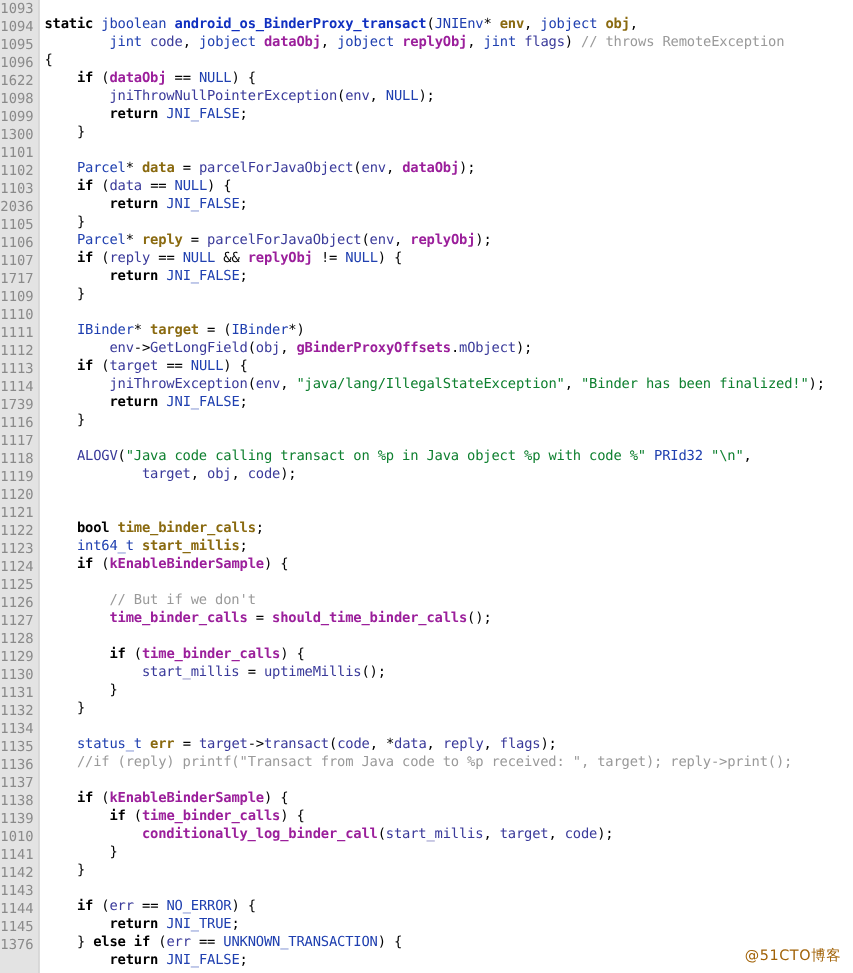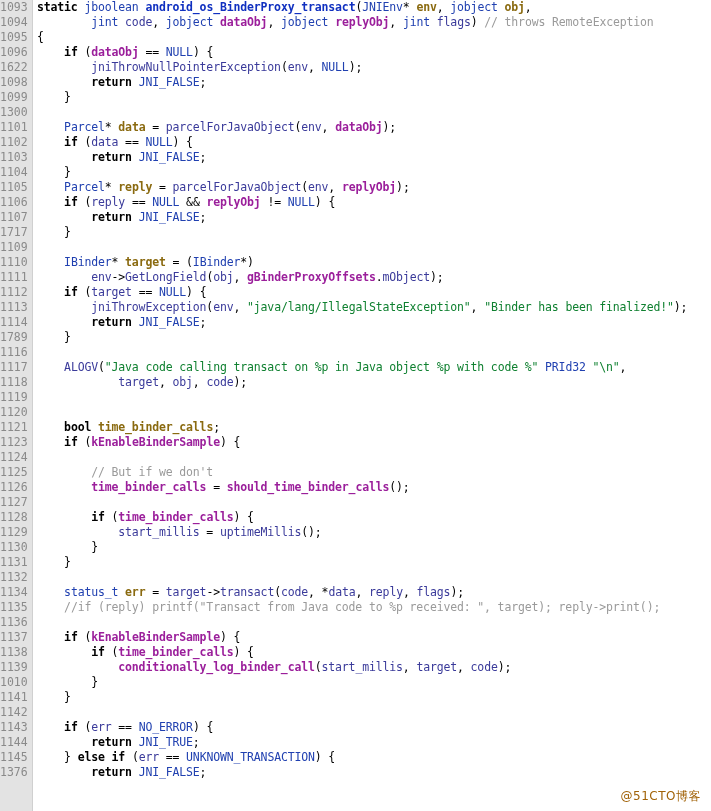--- a/index.html
+++ b/index.html
@@ -40,33 +40,34 @@
     height: 15px;
     line-height: 15px;
     white-space: pre;
     font-size: 11.5px;
     position: relative;
   }
   .lineno {
     position: absolute;
     left: 0;
     width: 28px;
-    text-align: left;
+    text-align: right;
     color: #8a8a8a;
     font-size: 11.5px;
     font-family: "DejaVu Sans Mono", "Liberation Mono", monospace;
   }
   .linetext {
     position: absolute;
     left: 37px;
     white-space: pre;
     font-size: 11.5px;
     color: #000000;
     font-family: "DejaVu Sans Mono", "Liberation Mono", monospace;
     letter-spacing: -0.15px;
+    margin-top: 12px;
   }
   
   .t-plain   { color: #000000; }
   .t-kw      { color: #000000; font-weight: bold; }
   .t-type    { color: #2040b0; }
   .t-fn      { color: #1030c0; font-weight: bold; }
   .t-id      { color: #3a3a9a; }
   .t-var     { color: #8a6a10; font-weight: bold; }
   .t-macro   { color: #9b1f9b; font-weight: bold; }
   .t-const   { color: #2040b0; }
@@ -94,38 +95,39 @@
       <div class="row"><span class="lineno">1094</span><span class="linetext"><span class="t-plain">        </span><span class="t-type">jint</span><span class="t-plain"> </span><span class="t-id">code</span><span class="t-punc">, </span><span class="t-type">jobject</span><span class="t-plain"> </span><span class="t-macro">dataObj</span><span class="t-punc">, </span><span class="t-type">jobject</span><span class="t-plain"> </span><span class="t-macro">replyObj</span><span class="t-punc">, </span><span class="t-type">jint</span><span class="t-plain"> </span><span class="t-id">flags</span><span class="t-punc">) </span><span class="t-cmt">// throws RemoteException</span></span></div>
       <div class="row"><span class="lineno">1095</span><span class="linetext"><span class="t-punc">{</span></span></div>
       <div class="row"><span class="lineno">1096</span><span class="linetext"><span class="t-plain">    </span><span class="t-kw">if</span><span class="t-plain"> </span><span class="t-punc">(</span><span class="t-macro">dataObj</span><span class="t-punc"> == </span><span class="t-const">NULL</span><span class="t-punc">) {</span></span></div>
       <div class="row"><span class="lineno">1622</span><span class="linetext"><span class="t-plain">        </span><span class="t-id">jniThrowNullPointerException</span><span class="t-punc">(</span><span class="t-id">env</span><span class="t-punc">, </span><span class="t-const">NULL</span><span class="t-punc">);</span></span></div>
       <div class="row"><span class="lineno">1098</span><span class="linetext"><span class="t-plain">        </span><span class="t-kw">return</span><span class="t-plain"> </span><span class="t-const">JNI_FALSE</span><span class="t-punc">;</span></span></div>
       <div class="row"><span class="lineno">1099</span><span class="linetext"><span class="t-plain">    </span><span class="t-punc">}</span></span></div>
       <div class="row"><span class="lineno">1300</span><span class="linetext"></span></div>
       <div class="row"><span class="lineno">1101</span><span class="linetext"><span class="t-plain">    </span><span class="t-type">Parcel</span><span class="t-punc">* </span><span class="t-var">data</span><span class="t-punc"> = </span><span class="t-id">parcelForJavaObject</span><span class="t-punc">(</span><span class="t-id">env</span><span class="t-punc">, </span><span class="t-macro">dataObj</span><span class="t-punc">);</span></span></div>
       <div class="row"><span class="lineno">1102</span><span class="linetext"><span class="t-plain">    </span><span class="t-kw">if</span><span class="t-plain"> </span><span class="t-punc">(</span><span class="t-id">data</span><span class="t-punc"> == </span><span class="t-const">NULL</span><span class="t-punc">) {</span></span></div>
       <div class="row"><span class="lineno">1103</span><span class="linetext"><span class="t-plain">        </span><span class="t-kw">return</span><span class="t-plain"> </span><span class="t-const">JNI_FALSE</span><span class="t-punc">;</span></span></div>
-      <div class="row"><span class="lineno">1104</span><span class="linetext"><span class="t-plain">    </span><span class="t-punc">}</span></span></div>
+      <div class="row"><span class="lineno">2036</span><span class="linetext"><span class="t-plain">    </span><span class="t-punc">}</span></span></div>
       <div class="row"><span class="lineno">1105</span><span class="linetext"><span class="t-plain">    </span><span class="t-type">Parcel</span><span class="t-punc">* </span><span class="t-var">reply</span><span class="t-punc"> = </span><span class="t-id">parcelForJavaObject</span><span class="t-punc">(</span><span class="t-id">env</span><span class="t-punc">, </span><span class="t-macro">replyObj</span><span class="t-punc">);</span></span></div>
       <div class="row"><span class="lineno">1106</span><span class="linetext"><span class="t-plain">    </span><span class="t-kw">if</span><span class="t-plain"> </span><span class="t-punc">(</span><span class="t-id">reply</span><span class="t-punc"> == </span><span class="t-const">NULL</span><span class="t-punc"> &amp;&amp; </span><span class="t-macro">replyObj</span><span class="t-punc"> != </span><span class="t-const">NULL</span><span class="t-punc">) {</span></span></div>
       <div class="row"><span class="lineno">1107</span><span class="linetext"><span class="t-plain">        </span><span class="t-kw">return</span><span class="t-plain"> </span><span class="t-const">JNI_FALSE</span><span class="t-punc">;</span></span></div>
       <div class="row"><span class="lineno">1717</span><span class="linetext"><span class="t-plain">    </span><span class="t-punc">}</span></span></div>
       <div class="row"><span class="lineno">1109</span><span class="linetext"></span></div>
       <div class="row"><span class="lineno">1110</span><span class="linetext"><span class="t-plain">    </span><span class="t-type">IBinder</span><span class="t-punc">* </span><span class="t-var">target</span><span class="t-punc"> = (</span><span class="t-type">IBinder</span><span class="t-punc">*)</span></span></div>
       <div class="row"><span class="lineno">1111</span><span class="linetext"><span class="t-plain">        </span><span class="t-id">env</span><span class="t-punc">-&gt;</span><span class="t-id">GetLongField</span><span class="t-punc">(</span><span class="t-id">obj</span><span class="t-punc">, </span><span class="t-macro">gBinderProxyOffsets</span><span class="t-punc">.</span><span class="t-id">mObject</span><span class="t-punc">);</span></span></div>
       <div class="row"><span class="lineno">1112</span><span class="linetext"><span class="t-plain">    </span><span class="t-kw">if</span><span class="t-plain"> </span><span class="t-punc">(</span><span class="t-id">target</span><span class="t-punc"> == </span><span class="t-const">NULL</span><span class="t-punc">) {</span></span></div>
       <div class="row"><span class="lineno">1113</span><span class="linetext"><span class="t-plain">        </span><span class="t-id">jniThrowException</span><span class="t-punc">(</span><span class="t-id">env</span><span class="t-punc">, </span><span class="t-str">"java/lang/IllegalStateException"</span><span class="t-punc">, </span><span class="t-str">"Binder has been finalized!"</span><span class="t-punc">);</span></span></div>
       <div class="row"><span class="lineno">1114</span><span class="linetext"><span class="t-plain">        </span><span class="t-kw">return</span><span class="t-plain"> </span><span class="t-const">JNI_FALSE</span><span class="t-punc">;</span></span></div>
-      <div class="row"><span class="lineno">1789</span><span class="linetext"><span class="t-plain">    </span><span class="t-punc">}</span></span></div>
+      <div class="row"><span class="lineno">1739</span><span class="linetext"><span class="t-plain">    </span><span class="t-punc">}</span></span></div>
       <div class="row"><span class="lineno">1116</span><span class="linetext"></span></div>
       <div class="row"><span class="lineno">1117</span><span class="linetext"><span class="t-plain">    </span><span class="t-id">ALOGV</span><span class="t-punc">(</span><span class="t-str">"Java code calling transact on %p in Java object %p with code %"</span><span class="t-plain"> </span><span class="t-const">PRId32</span><span class="t-plain"> </span><span class="t-str">"\n"</span><span class="t-punc">,</span></span></div>
       <div class="row"><span class="lineno">1118</span><span class="linetext"><span class="t-plain">            </span><span class="t-id">target</span><span class="t-punc">, </span><span class="t-id">obj</span><span class="t-punc">, </span><span class="t-id">code</span><span class="t-punc">);</span></span></div>
       <div class="row"><span class="lineno">1119</span><span class="linetext"></span></div>
       <div class="row"><span class="lineno">1120</span><span class="linetext"></span></div>
       <div class="row"><span class="lineno">1121</span><span class="linetext"><span class="t-plain">    </span><span class="t-kw">bool</span><span class="t-plain"> </span><span class="t-var">time_binder_calls</span><span class="t-punc">;</span></span></div>
+      <div class="row"><span class="lineno">1122</span><span class="linetext"><span class="t-plain">    </span><span class="t-type">int64_t</span><span class="t-plain"> </span><span class="t-var">start_millis</span><span class="t-punc">;</span></span></div>
       <div class="row"><span class="lineno">1123</span><span class="linetext"><span class="t-plain">    </span><span class="t-kw">if</span><span class="t-plain"> </span><span class="t-punc">(</span><span class="t-macro">kEnableBinderSample</span><span class="t-punc">) {</span></span></div>
       <div class="row"><span class="lineno">1124</span></div>
       <div class="row"><span class="lineno">1125</span><span class="linetext"><span class="t-plain">        </span><span class="t-cmt">// But if we don't</span></span></div>
       <div class="row"><span class="lineno">1126</span><span class="linetext"><span class="t-plain">        </span><span class="t-macro">time_binder_calls</span><span class="t-punc"> = </span><span class="t-macro">should_time_binder_calls</span><span class="t-punc">();</span></span></div>
       <div class="row"><span class="lineno">1127</span><span class="linetext"></span></div>
       <div class="row"><span class="lineno">1128</span><span class="linetext"><span class="t-plain">        </span><span class="t-kw">if</span><span class="t-plain"> </span><span class="t-punc">(</span><span class="t-macro">time_binder_calls</span><span class="t-punc">) {</span></span></div>
       <div class="row"><span class="lineno">1129</span><span class="linetext"><span class="t-plain">            </span><span class="t-id">start_millis</span><span class="t-punc"> = </span><span class="t-id">uptimeMillis</span><span class="t-punc">();</span></span></div>
       <div class="row"><span class="lineno">1130</span><span class="linetext"><span class="t-plain">        </span><span class="t-punc">}</span></span></div>
       <div class="row"><span class="lineno">1131</span><span class="linetext"><span class="t-plain">    </span><span class="t-punc">}</span></span></div>
       <div class="row"><span class="lineno">1132</span><span class="linetext"></span></div>

